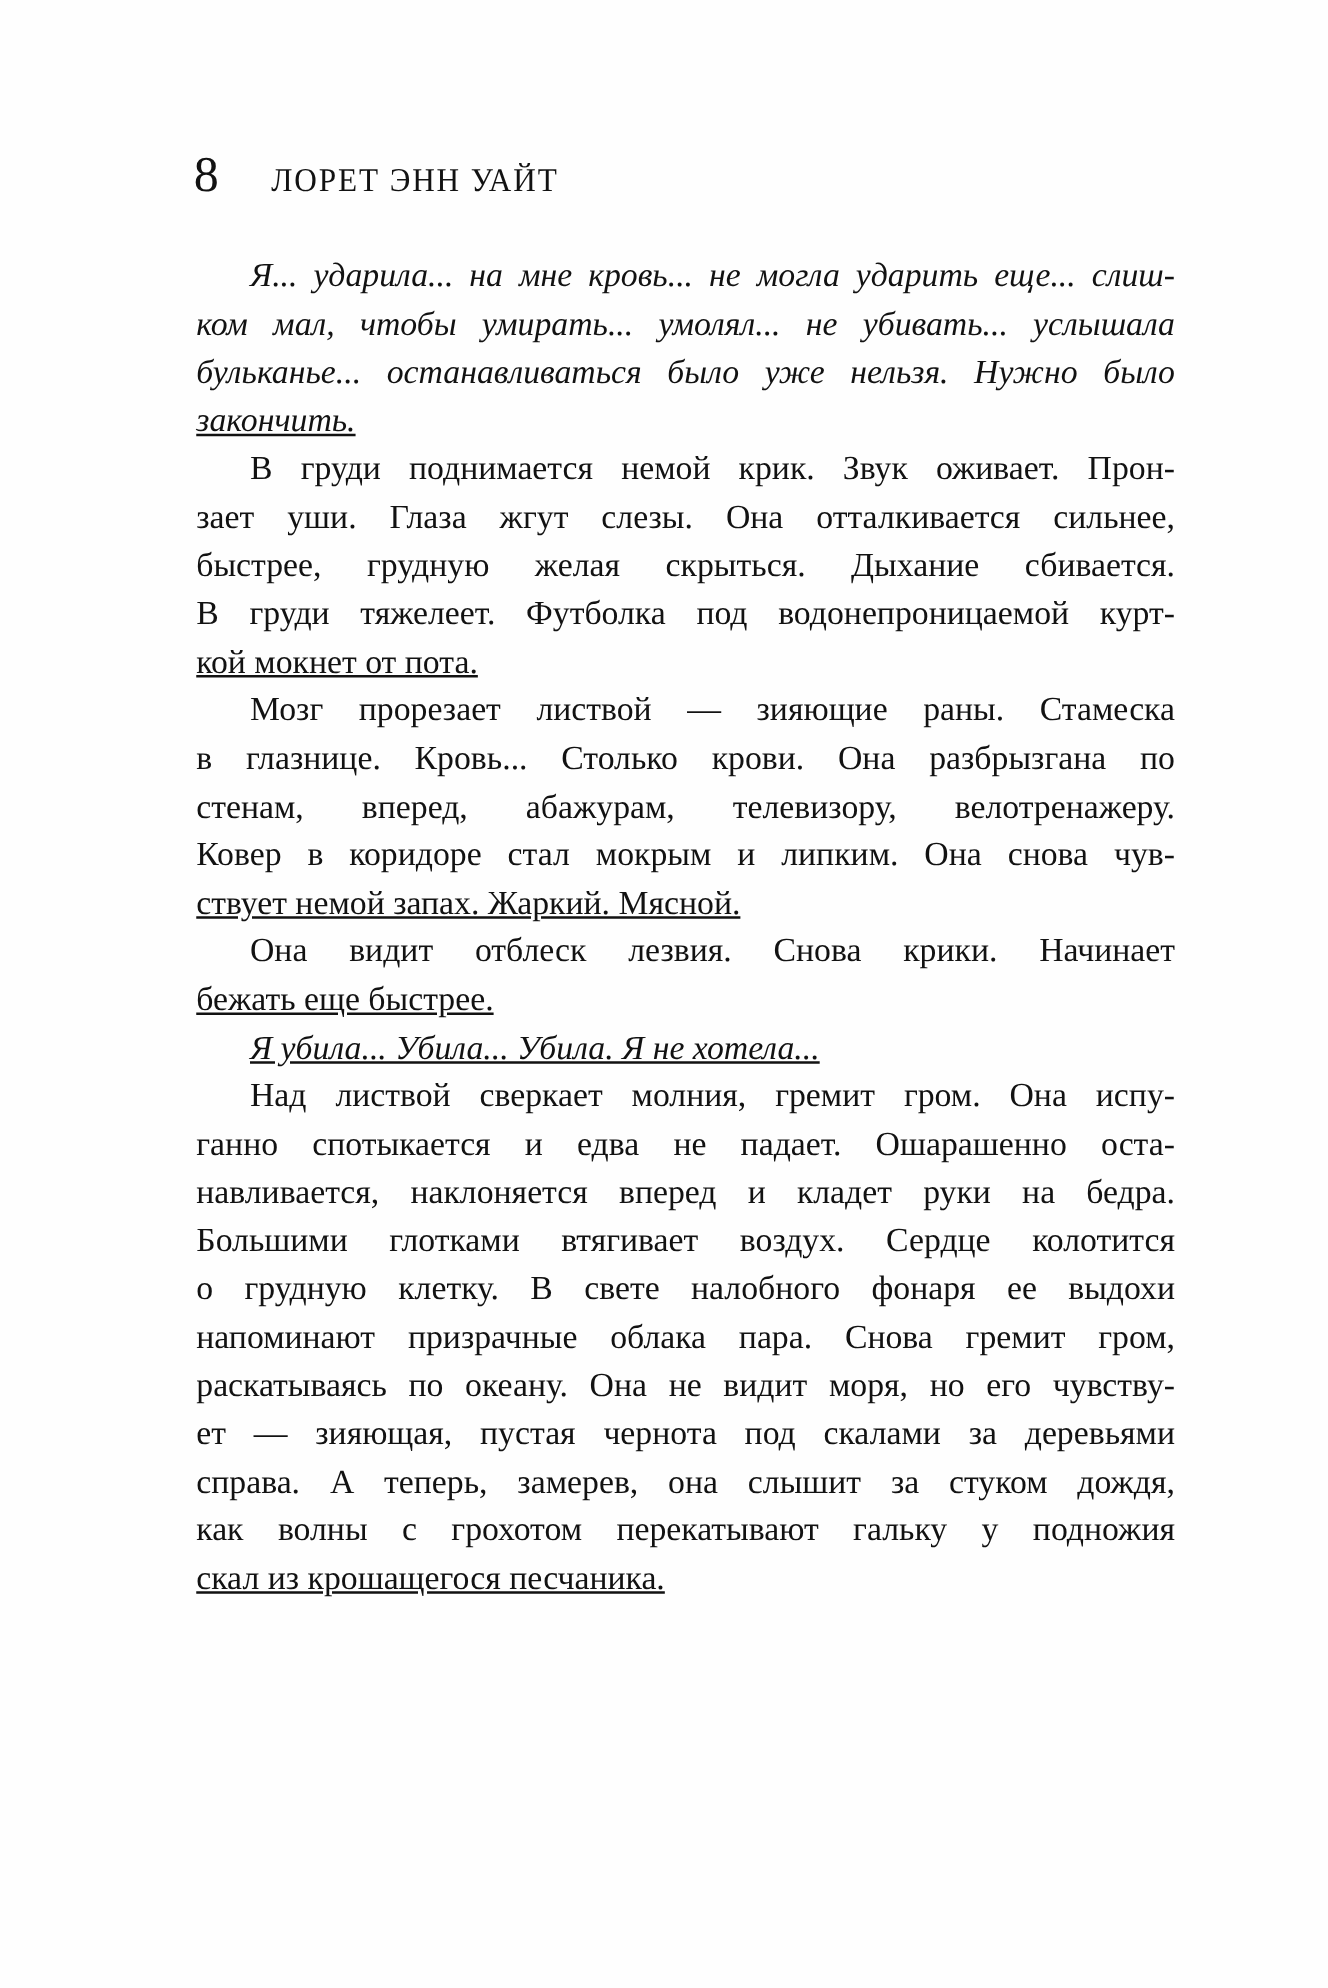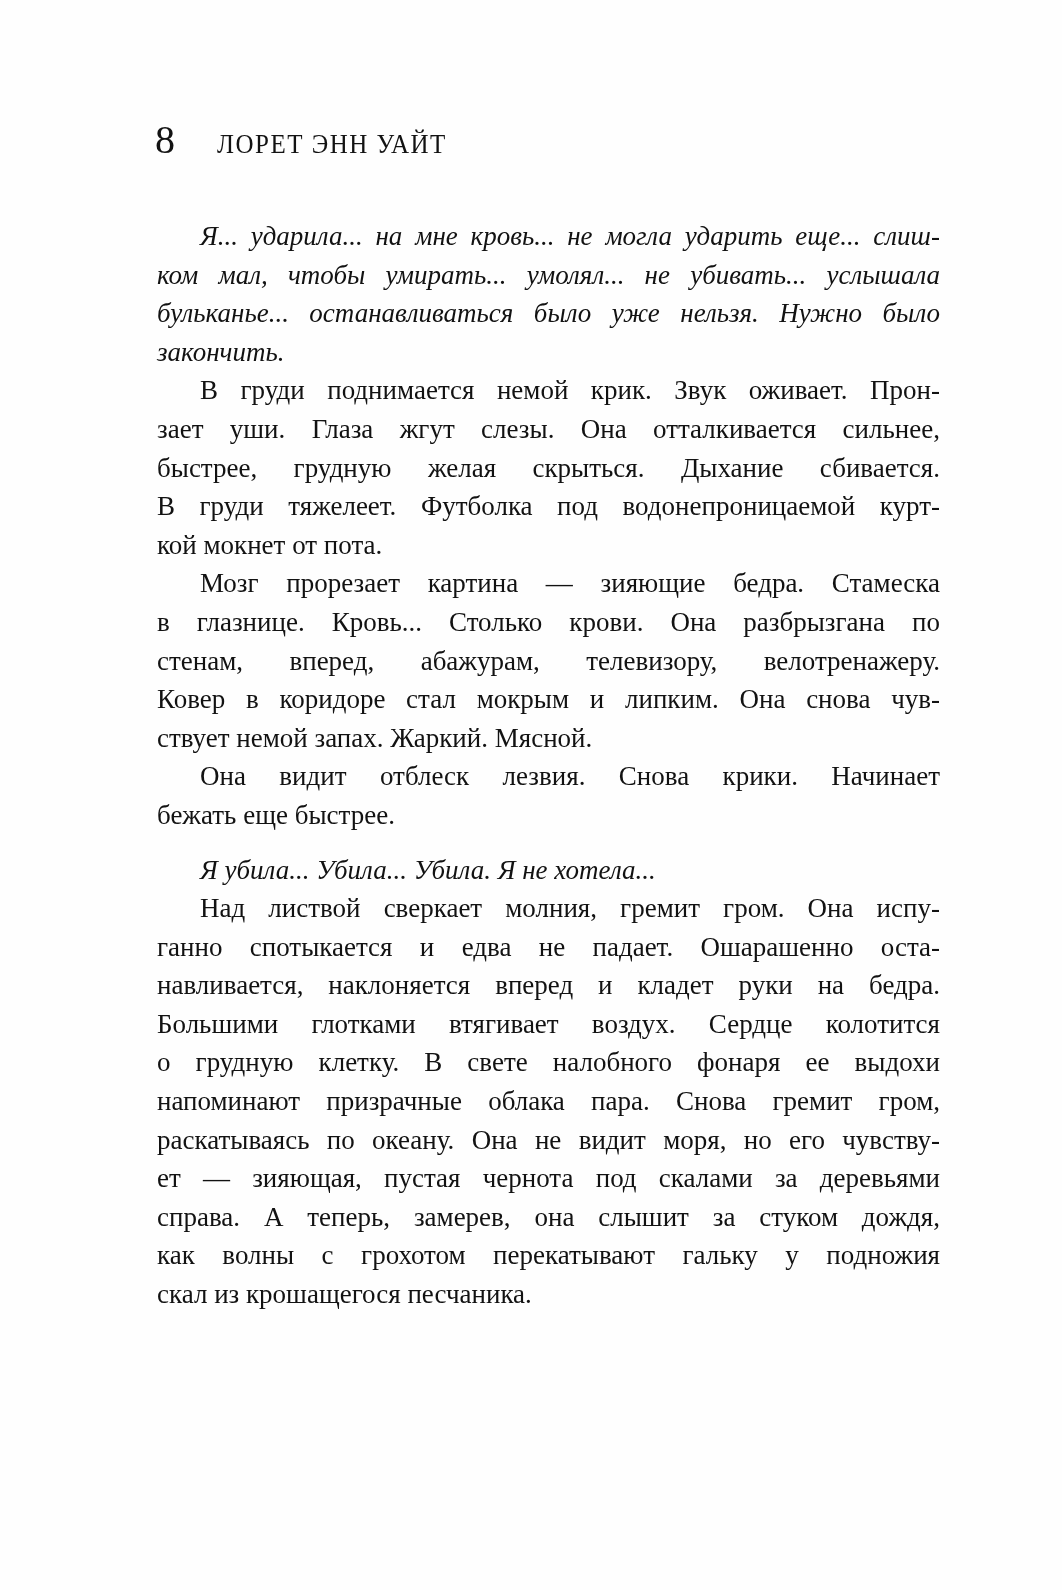--- a/index.html
+++ b/index.html
@@ -40,27 +40,27 @@
   .body-text {
     position: absolute;
     top: 201px;
     left: 157px;
     width: 783px;
     font-size: 27px;
     line-height: 38.6px;
     text-align: justify;
   }
   .para { margin: 0; }
-  .para.italic { font-style: italic; margin-top: 16px; }
+  .para.italic { font-style: italic; }
   .line {
     text-align-last: justify;
     min-height: 38.6px;
   }
   .line.first { text-indent: 43px; }
-  .line.last { text-align-last: left; }
+  .line.last { text-align-last: left; text-decoration: underline; }
 </style>
 </head>
 <body>
 
 <div class="page">
   <div class="running-header">
     <span class="page-number">8</span>
     <span class="running-title">ЛОРЕТ ЭНН УАЙТ</span>
   </div>
 
@@ -72,21 +72,21 @@
         <div class="line last">закончить.</div>
       </div>
       <div class="para normal">
         <div class="line first">В груди поднимается немой крик. Звук оживает. Прон-</div>
         <div class="line">зает уши. Глаза жгут слезы. Она отталкивается сильнее,</div>
         <div class="line">быстрее, грудную желая скрыться. Дыхание сбивается.</div>
         <div class="line">В груди тяжелеет. Футболка под водонепроницаемой курт-</div>
         <div class="line last">кой мокнет от пота.</div>
       </div>
       <div class="para normal">
-        <div class="line first">Мозг прорезает картина — зияющие бедра. Стамеска</div>
+        <div class="line first">Мозг прорезает листвой — зияющие раны. Стамеска</div>
         <div class="line">в глазнице. Кровь... Столько крови. Она разбрызгана по</div>
         <div class="line">стенам, вперед, абажурам, телевизору, велотренажеру.</div>
         <div class="line">Ковер в коридоре стал мокрым и липким. Она снова чув-</div>
         <div class="line last">ствует немой запах. Жаркий. Мясной.</div>
       </div>
       <div class="para normal">
         <div class="line first">Она видит отблеск лезвия. Снова крики. Начинает</div>
         <div class="line last">бежать еще быстрее.</div>
       </div>
       <div class="para italic">

